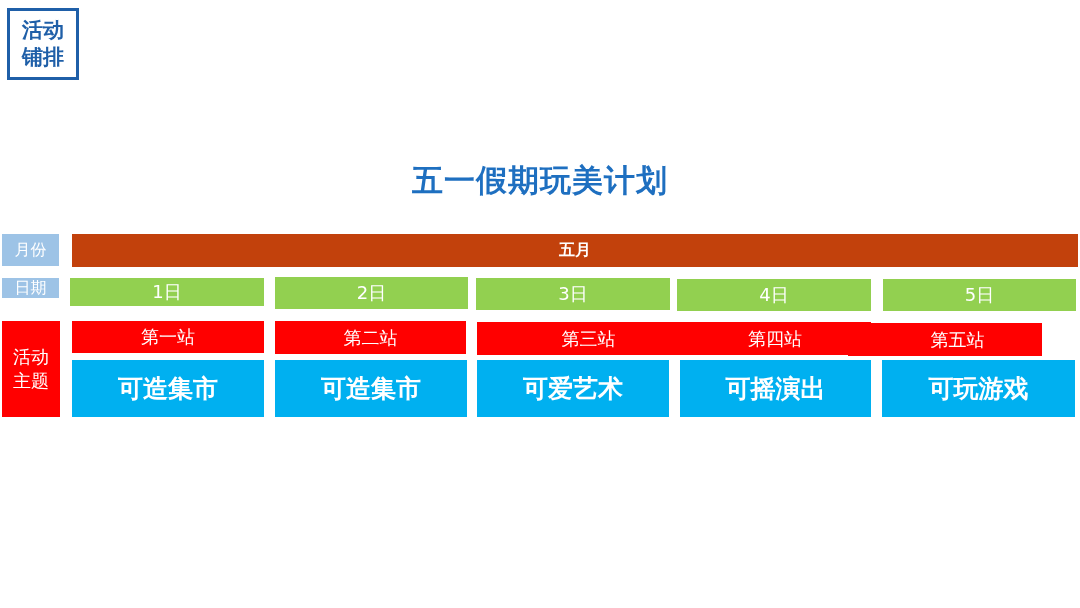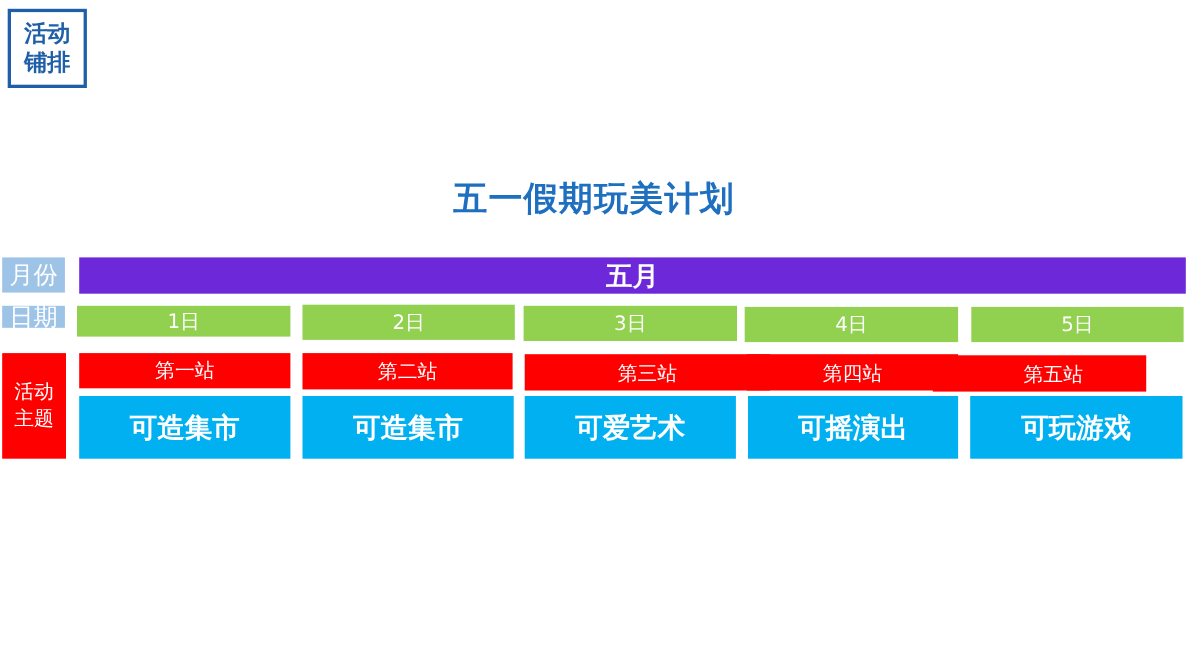--- a/index.html
+++ b/index.html
@@ -5,23 +5,23 @@
     html, body { margin:0; padding:0; }
     body { width:1080px; height:608px; background:#ffffff; position:relative; overflow:hidden;
            font-family:"DejaVu Sans", "Liberation Sans", sans-serif; }
     .badge { position:absolute; left:7px; top:8px; width:72px; height:72px; box-sizing:border-box;
              border:3px solid #1f5fa8; color:#1f5fa8; font-weight:bold; font-size:21px; line-height:27px;
              text-align:center; padding-top:6px; }
     .badge span { display:block; }
     .title { position:absolute; left:0; width:1080px; top:160px; text-align:center; color:#1e6fc0;
              font-weight:bold; font-size:31px; letter-spacing:1px; }
     .cell { position:absolute; display:flex; align-items:center; justify-content:center; color:#fff; box-sizing:border-box; }
-    .label-blue { background:#9dc3e6; font-size:22px; }
+    .label-blue { background:#9dc3e6; font-size:16px; }
     .label-red { background:#ff0000; font-size:18px; flex-direction:column; line-height:24px; }
-    .month { background:#6d28d9; font-weight:bold; font-size:24px; }
+    .month { background:#c2410c; font-weight:bold; font-size:16px; }
     .day { background:#92d050; font-size:18px; }
     .stop { background:#ff0000; font-size:18px; }
     .theme { background:#00b0f0; font-weight:bold; font-size:25px; }
   </style>
 </head>
 <body>
 
 <div class="badge">
   <span>活动</span>
   <span>铺排</span>

